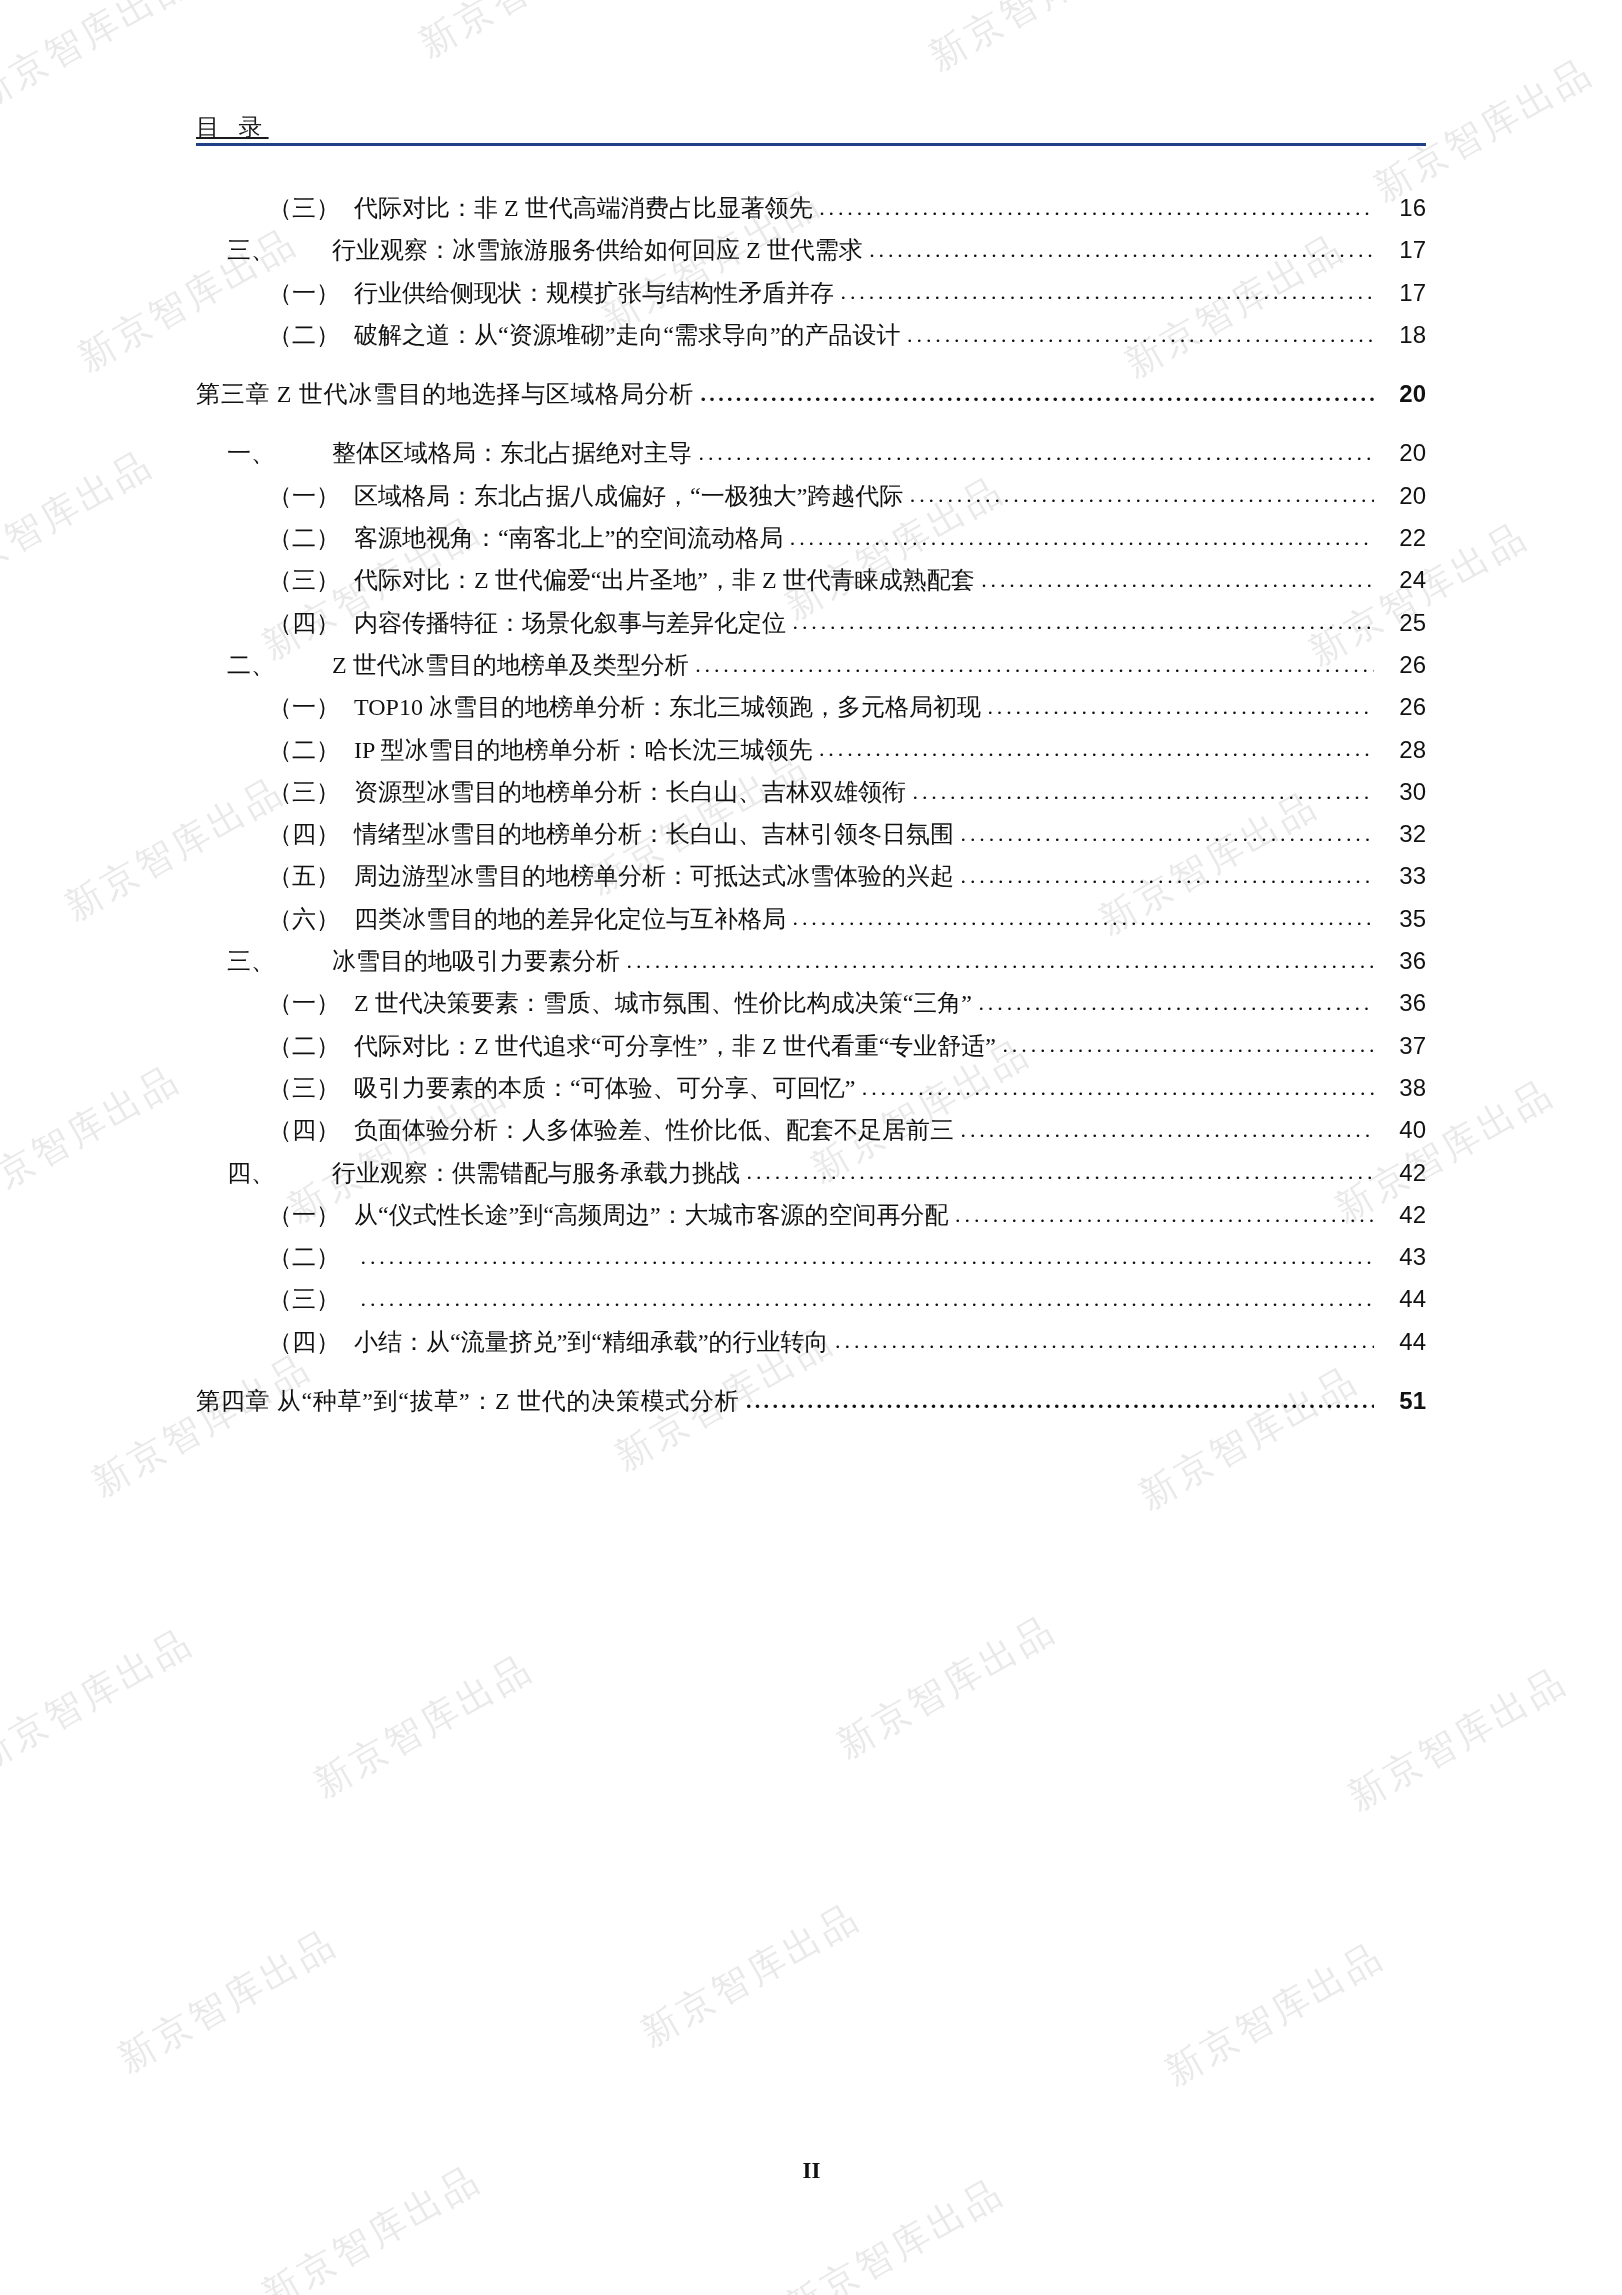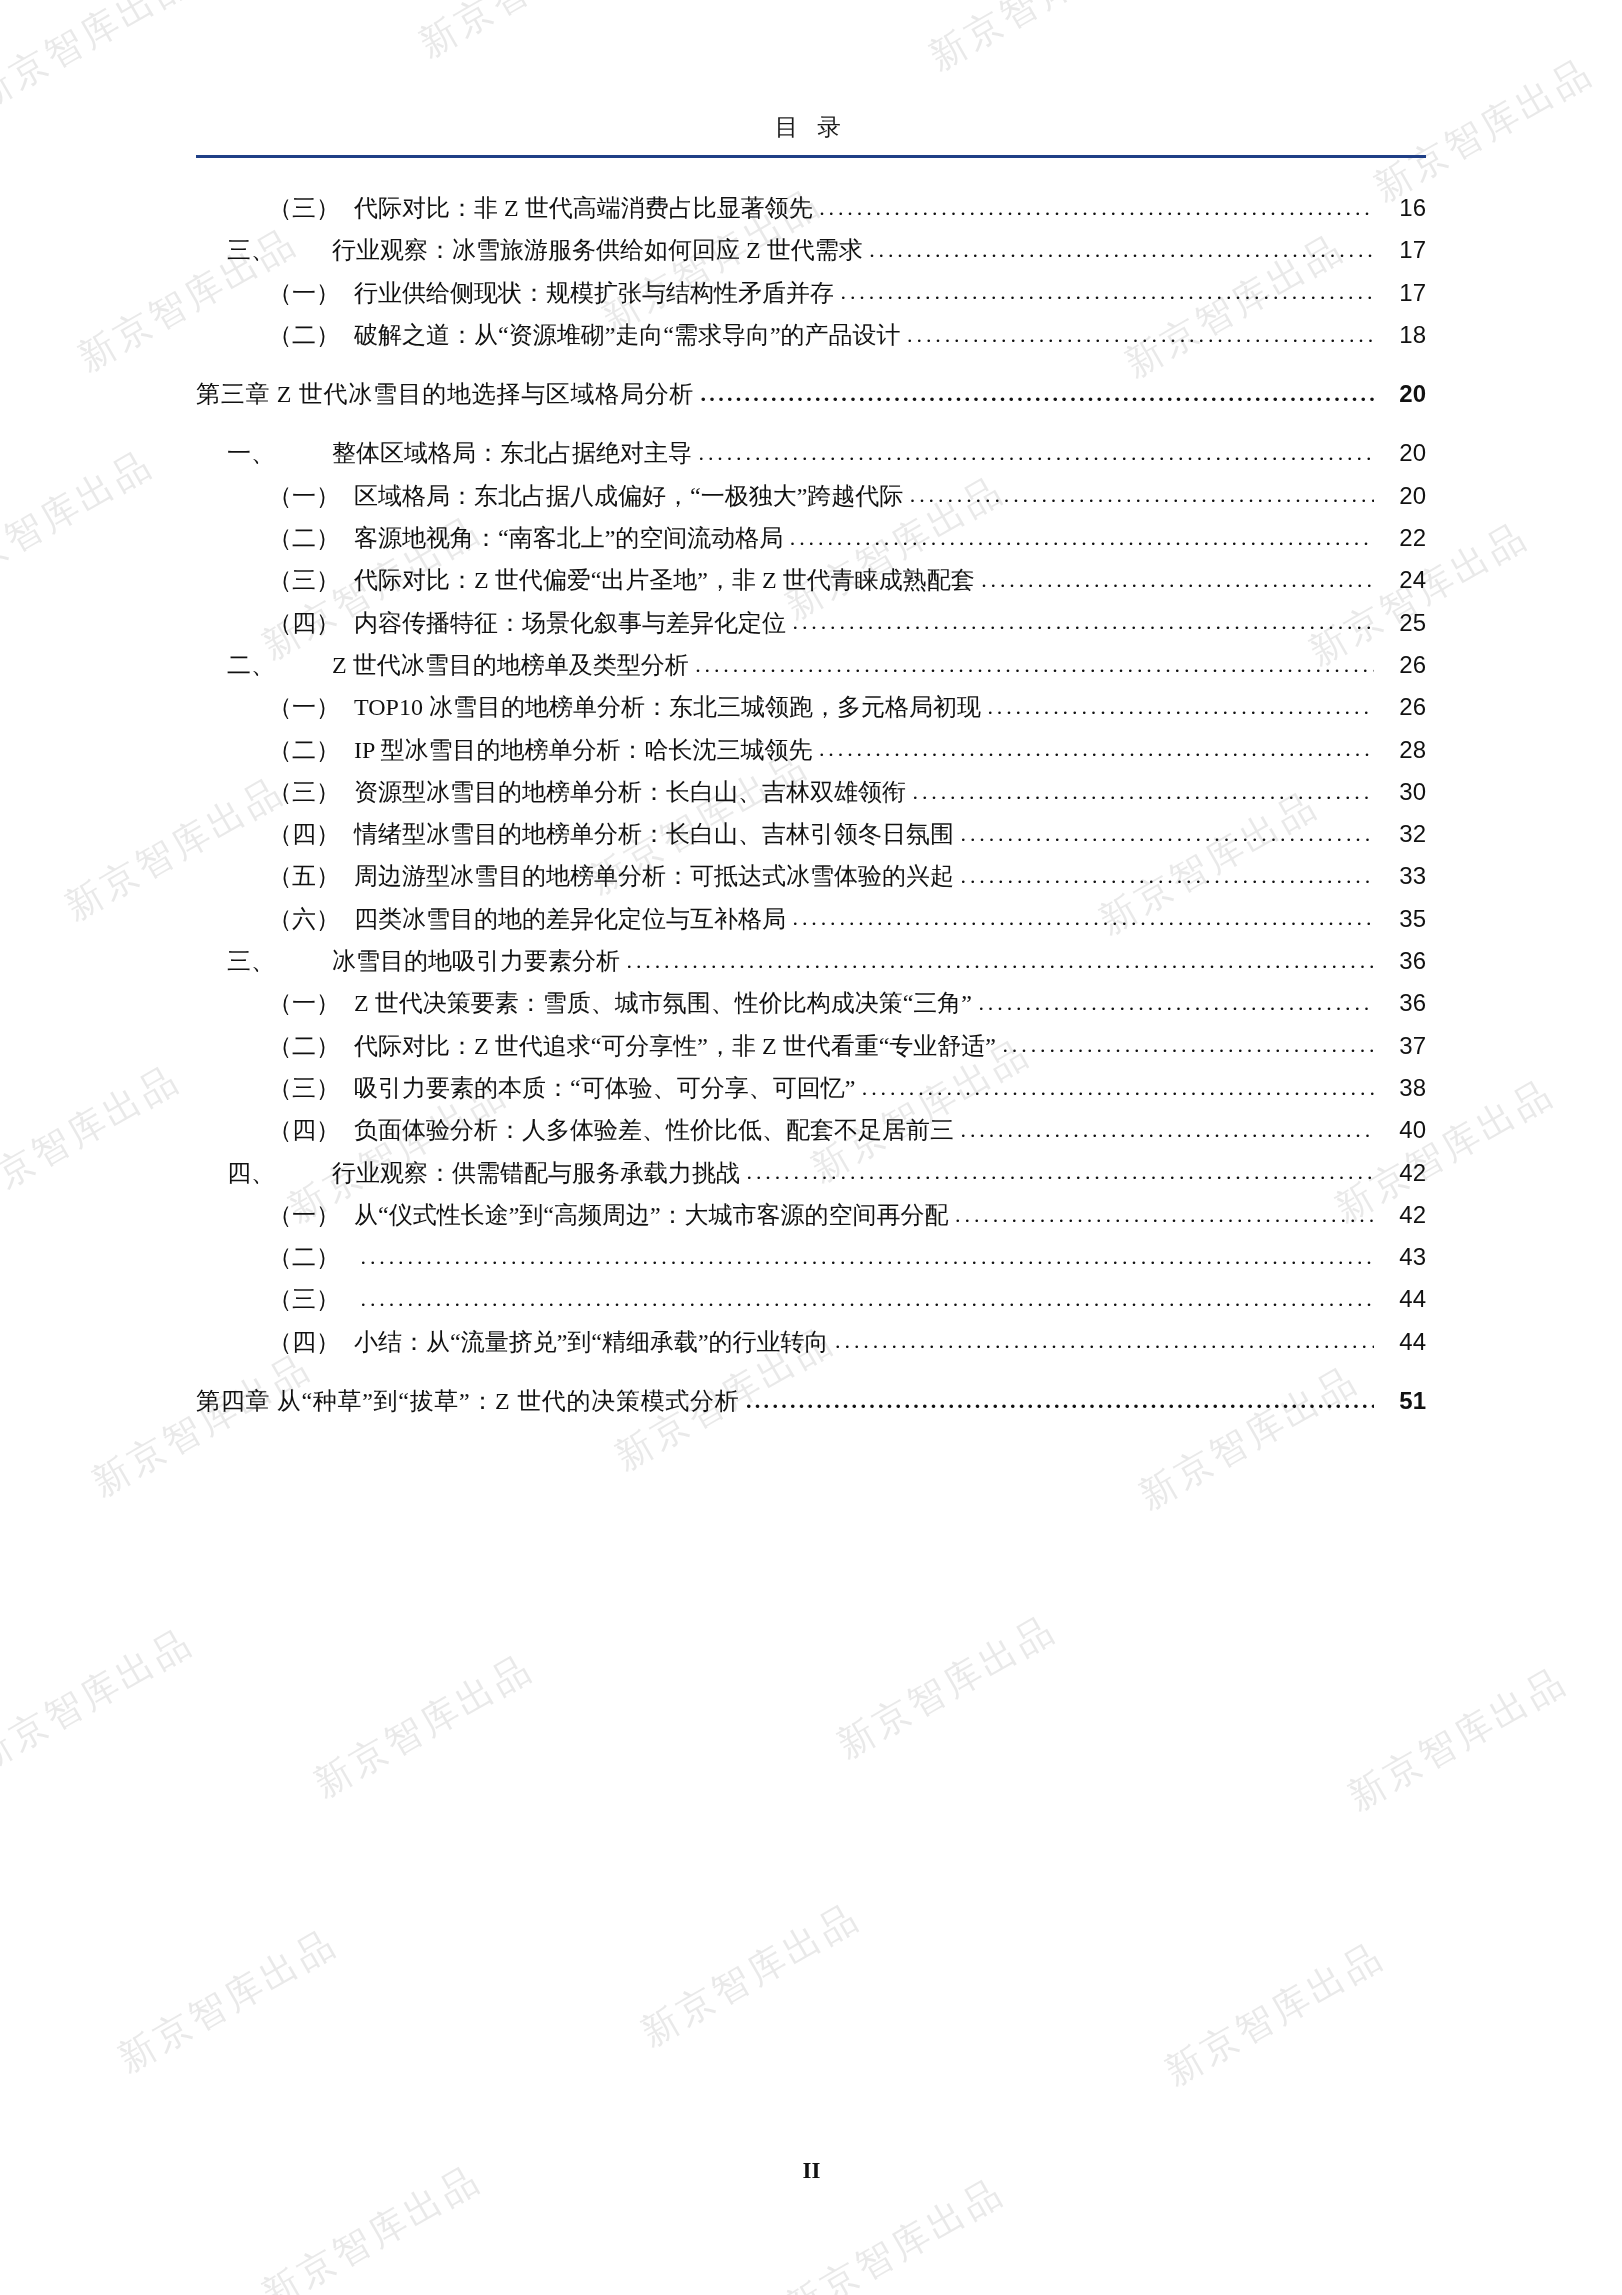--- a/index.html
+++ b/index.html
@@ -44,26 +44,27 @@
 
   
   .header {
     position: absolute;
     top: 111px;
     left: 196px;
     width: 1230px;
     z-index: 10;
   }
   .header-title {
-    text-align: center;
+    text-align: left;
     font-size: 23.6px;
     color: #1a1a1a;
     font-family: "Liberation Serif", serif;
     letter-spacing: 6.5px;
-    padding-bottom: 12px;
+    padding-bottom: 0;
+    text-decoration: underline;
   }
   .header-rule {
     height: 2.6px;
     background: #1f3f86;
     width: 100%;
   }
 
   
   .toc {
     position: absolute;

